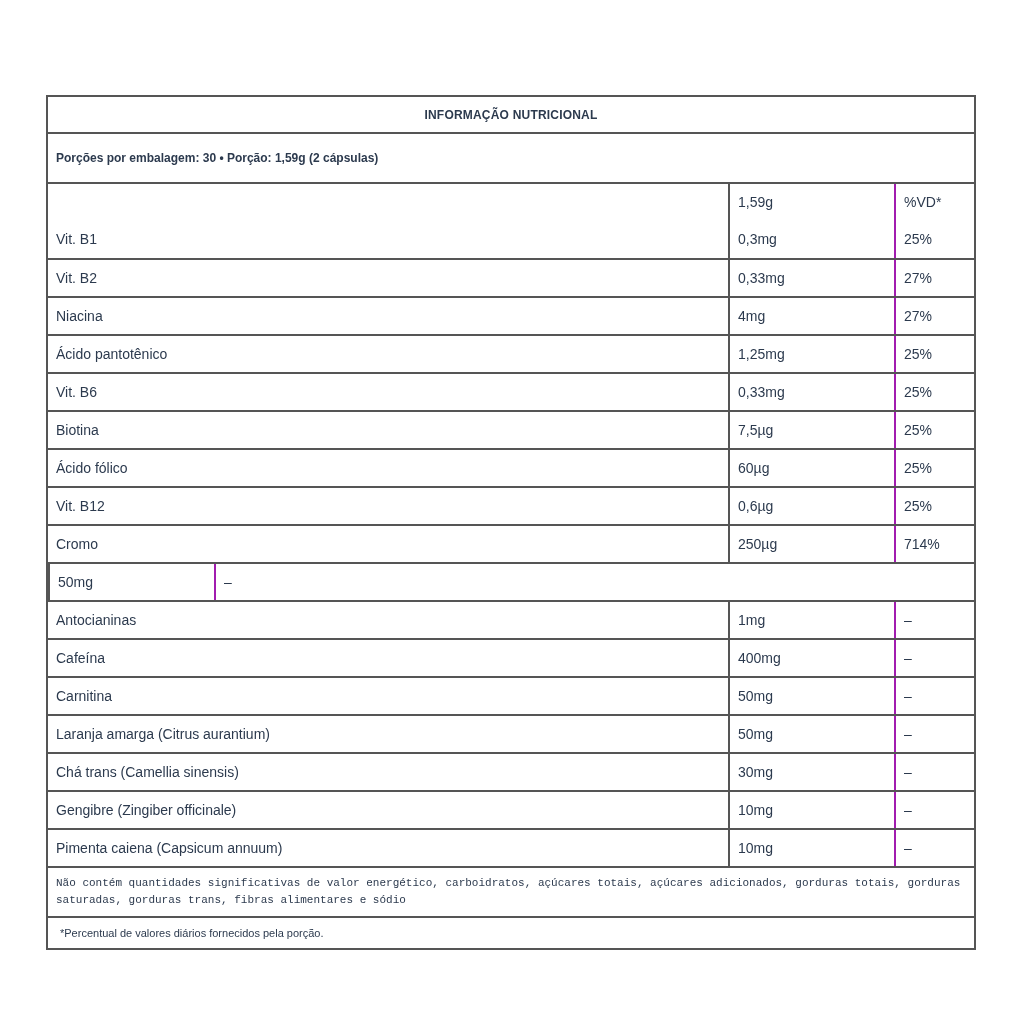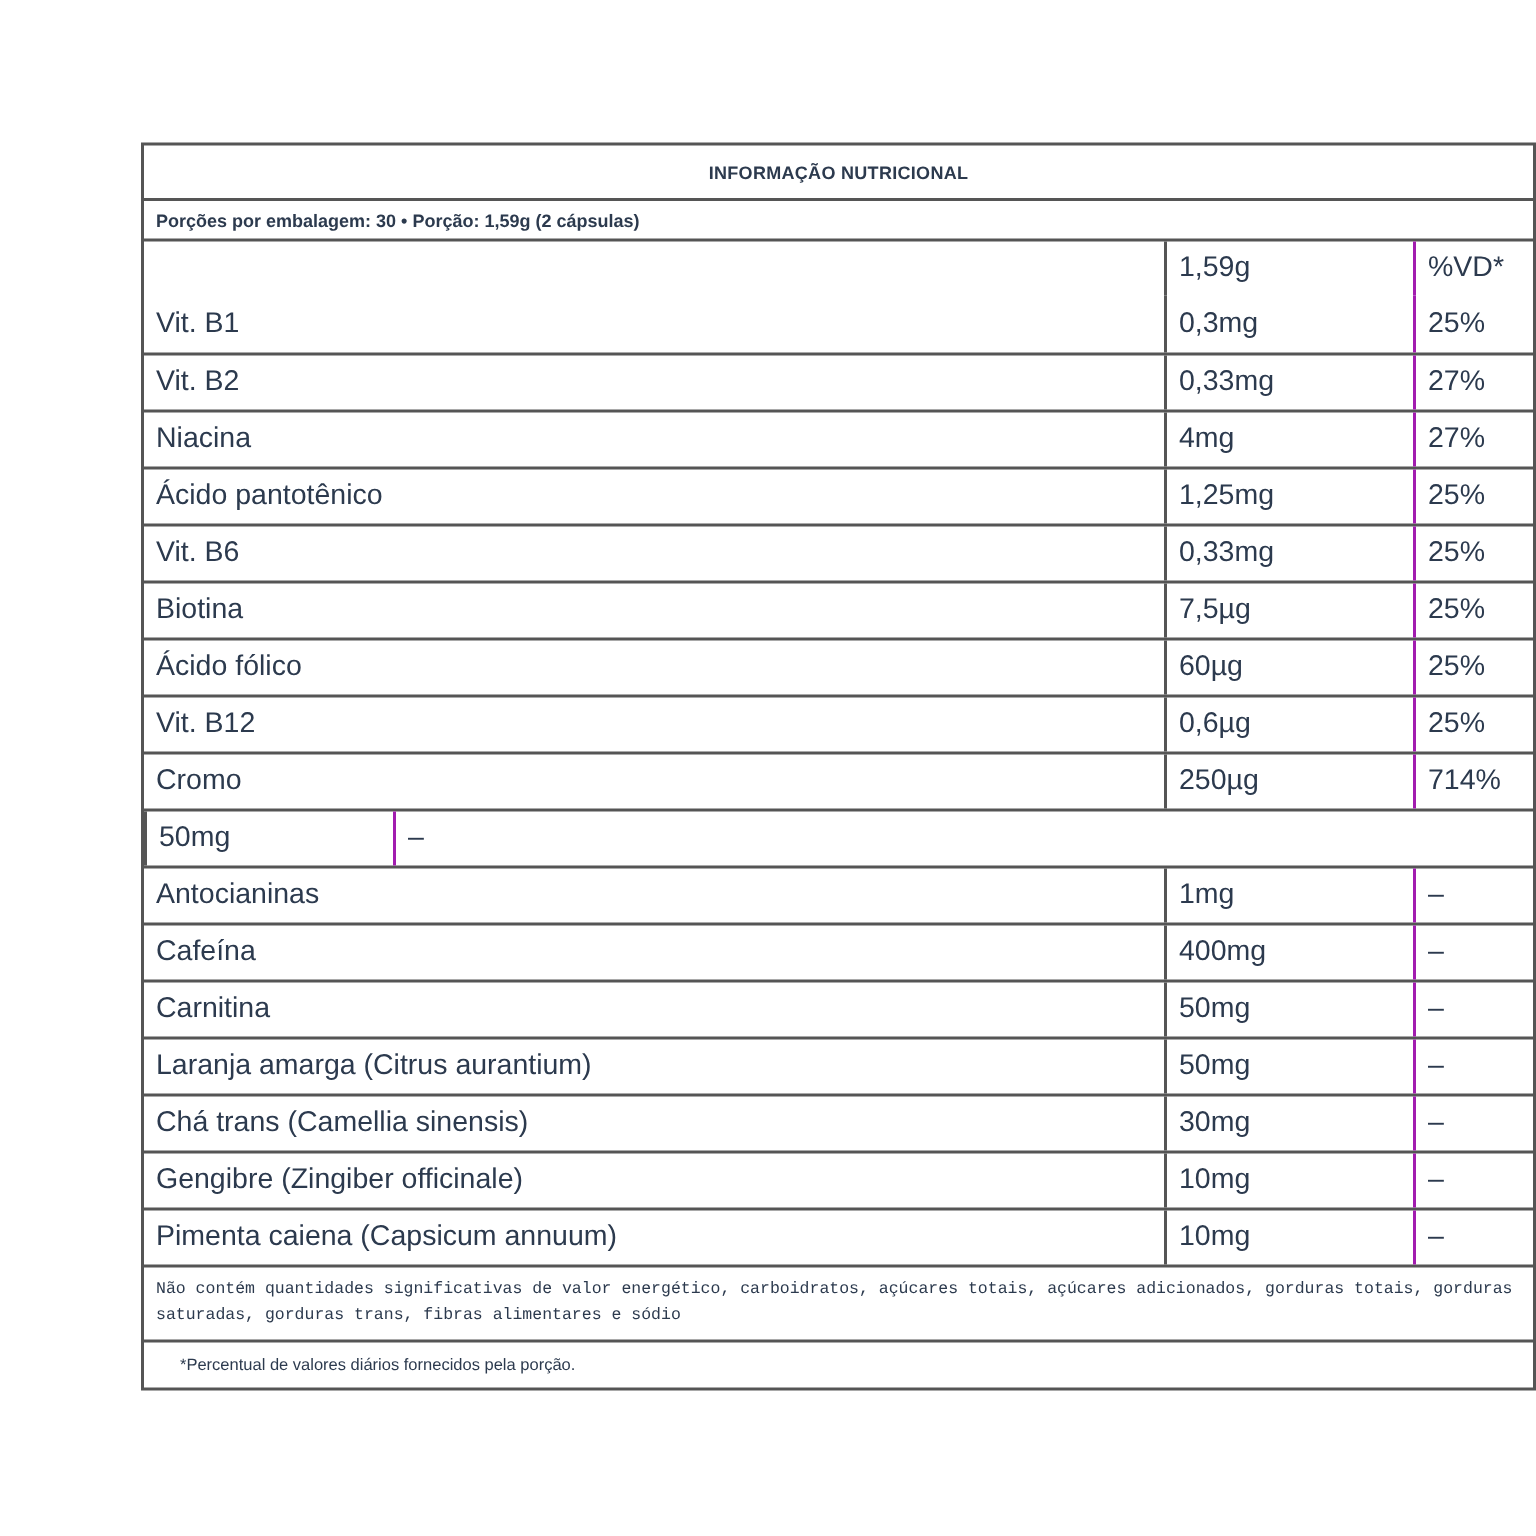--- a/index.html
+++ b/index.html
@@ -1,31 +1,31 @@
 <!DOCTYPE html>
 <html><head>
 <meta charset="utf-8">
 <style>
   html, body { margin:0; padding:0; background:#ffffff; }
   body { width:1024px; height:1024px; position:relative; font-family:"Liberation Sans", sans-serif; color:#2c3a4e; }
   .table {
     position:absolute; left:46px; top:95px; width:930px;
-    border:2px solid #555; box-sizing:border-box;margin-left:48px;
+    border:2px solid #555; box-sizing:border-box;
   }
   .row { display:flex; border-top:2px solid #555; box-sizing:border-box; }
   .row:first-child { border-top:none; }
   .title-row { height:35px; align-items:center; justify-content:center; font-weight:bold; font-size:12px; letter-spacing:0.2px; }
-  .serving-row { height:27px; align-items:center; padding-left:8px; font-weight:bold; font-size:12px; }
+  .serving-row { height:50px; align-items:center; padding-left:8px; font-weight:bold; font-size:12px; }
   .data-row { height:38px; }
-  .cell { display:flex; align-items:center; padding-left:8px; font-size:19px; box-sizing:border-box; }
+  .cell { display:flex; align-items:center; padding-left:8px; font-size:14px; box-sizing:border-box; }
   .c1 { width:680px; }
   .c2 { width:166px; border-left:2px solid #555; }
   .c3 { flex:1; border-left:2px solid #a21caf; }
   .note-row { padding:6px 8px; font-size:11px; line-height:17px; min-height:50px; box-sizing:border-box; align-items:center;font-family:Liberation Mono, monospace; }
-  .foot-row { height:32px; align-items:center; padding-left:24px; font-size:11px; }
+  .foot-row { height:32px; align-items:center; padding-left:12px; font-size:11px; }
 </style>
 </head>
 <body>
 
 <div class="table">
   <div class="row title-row">INFORMAÇÃO NUTRICIONAL</div>
   <div class="row serving-row">Porções por embalagem: 30 • Porção: 1,59g (2 cápsulas)</div>
   <div class="row data-row">
     <div class="cell c1"></div>
     <div class="cell c2">1,59g</div>

